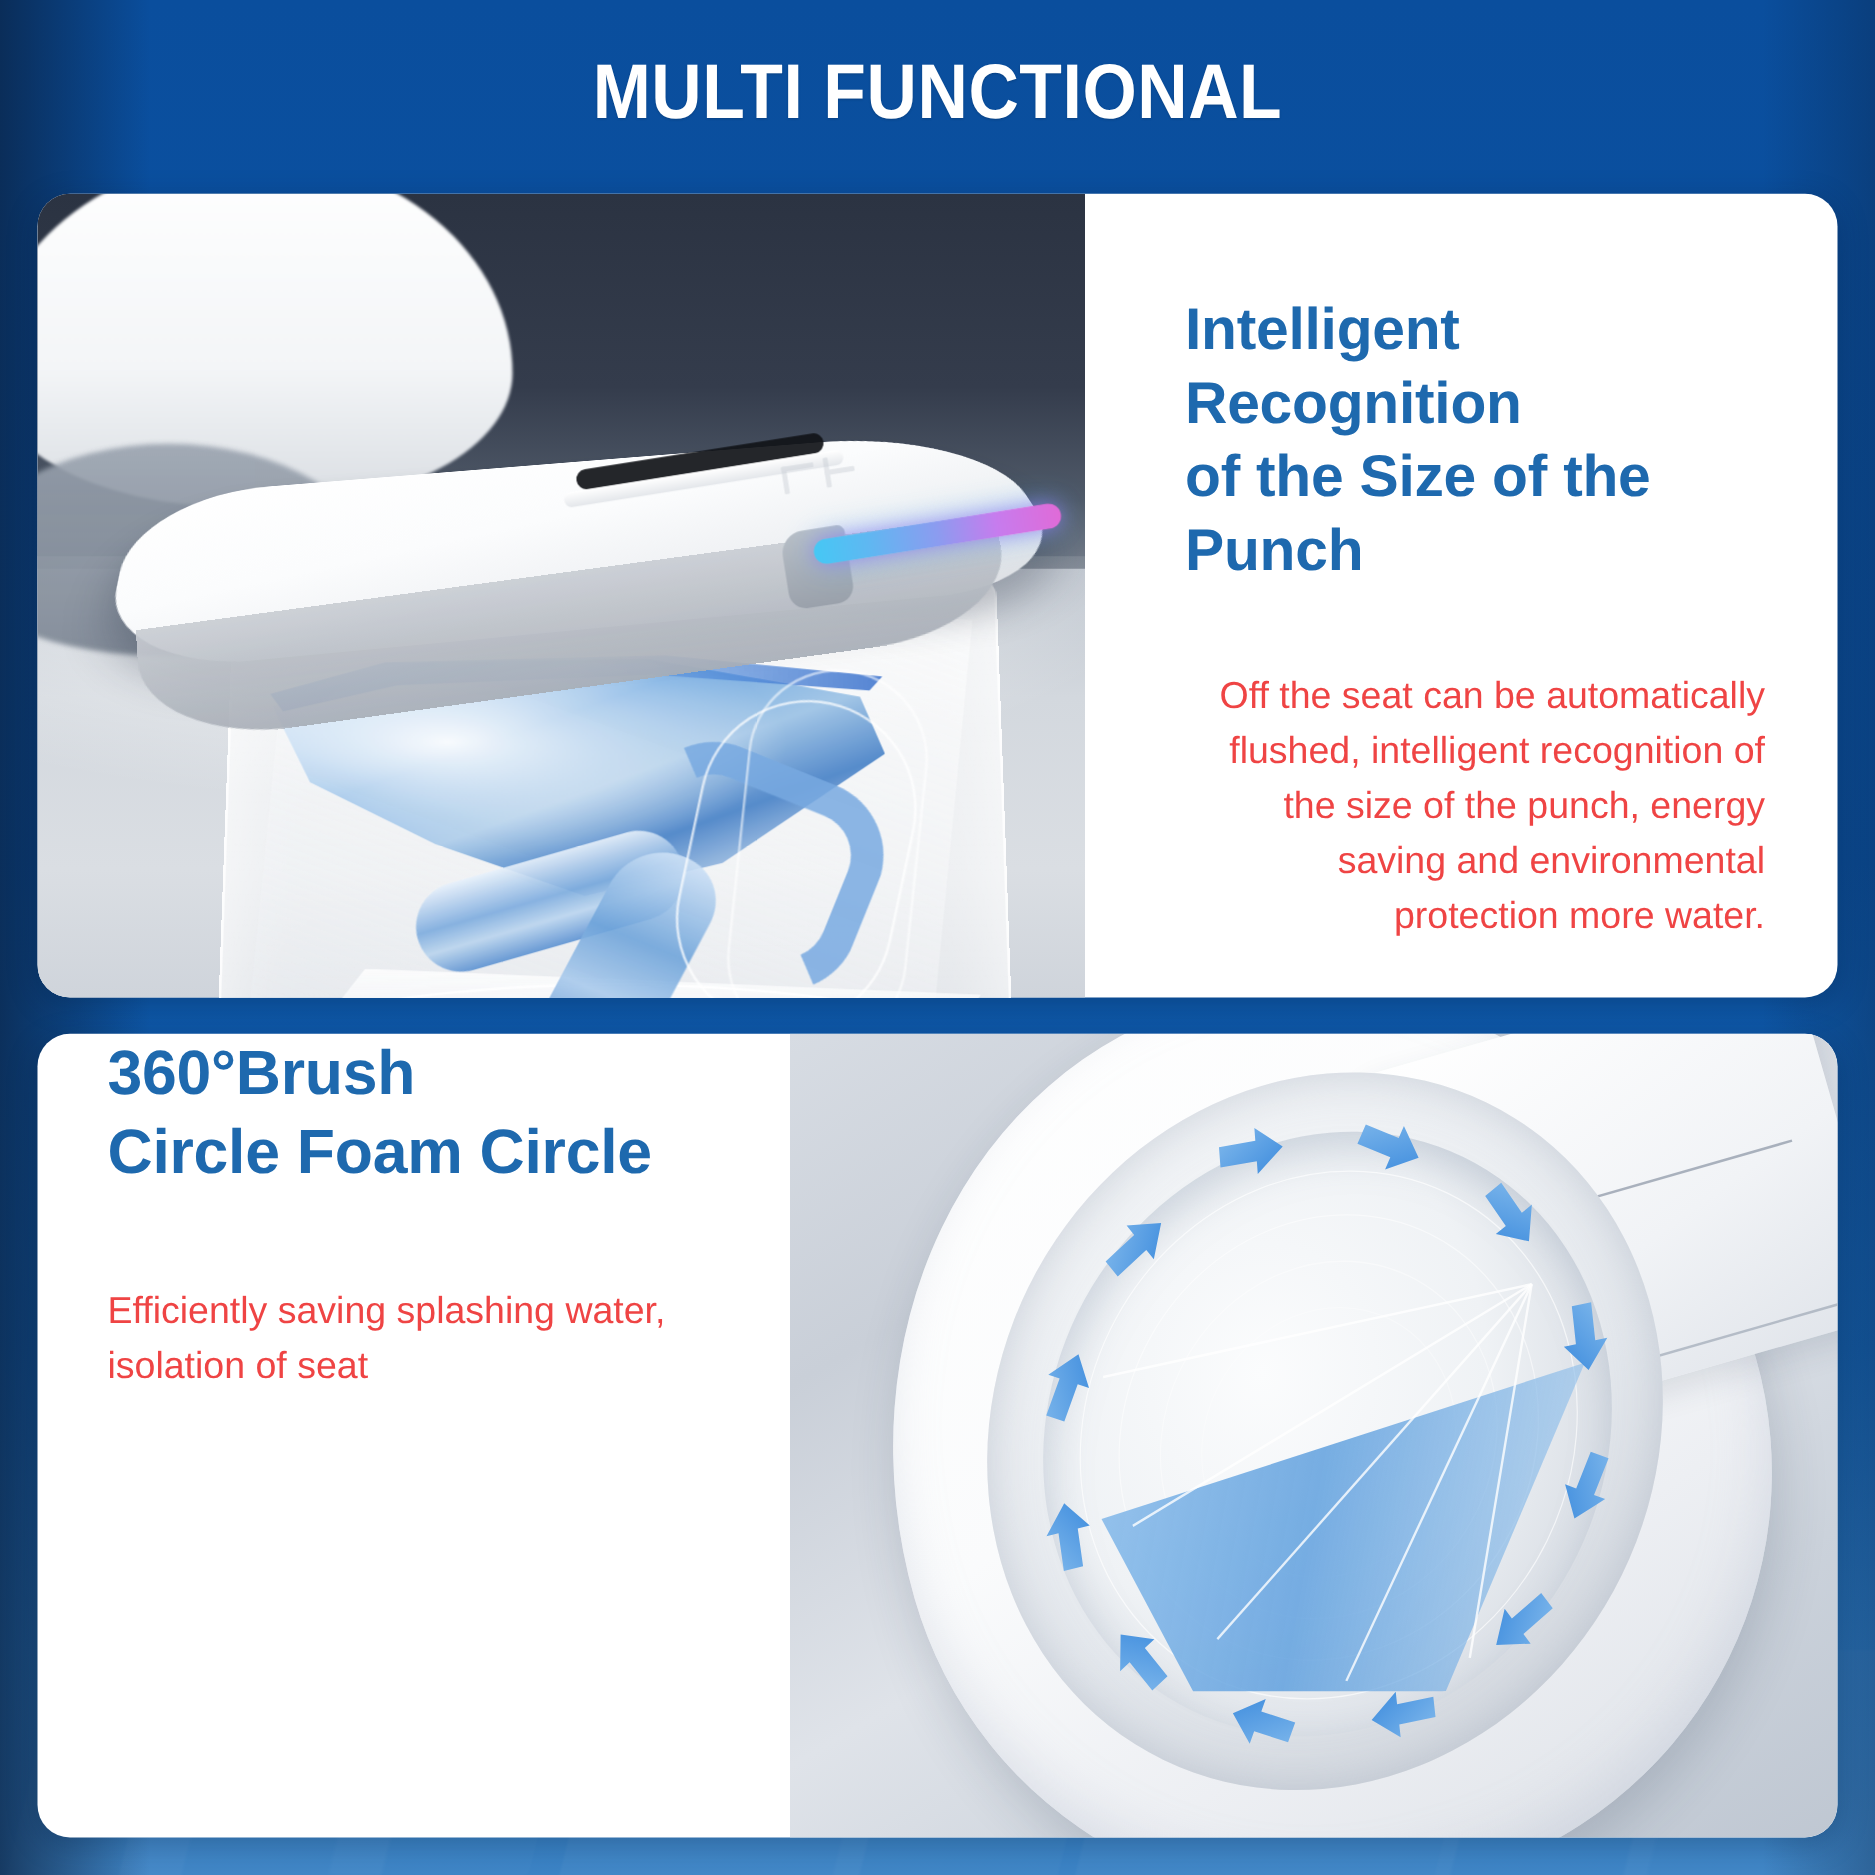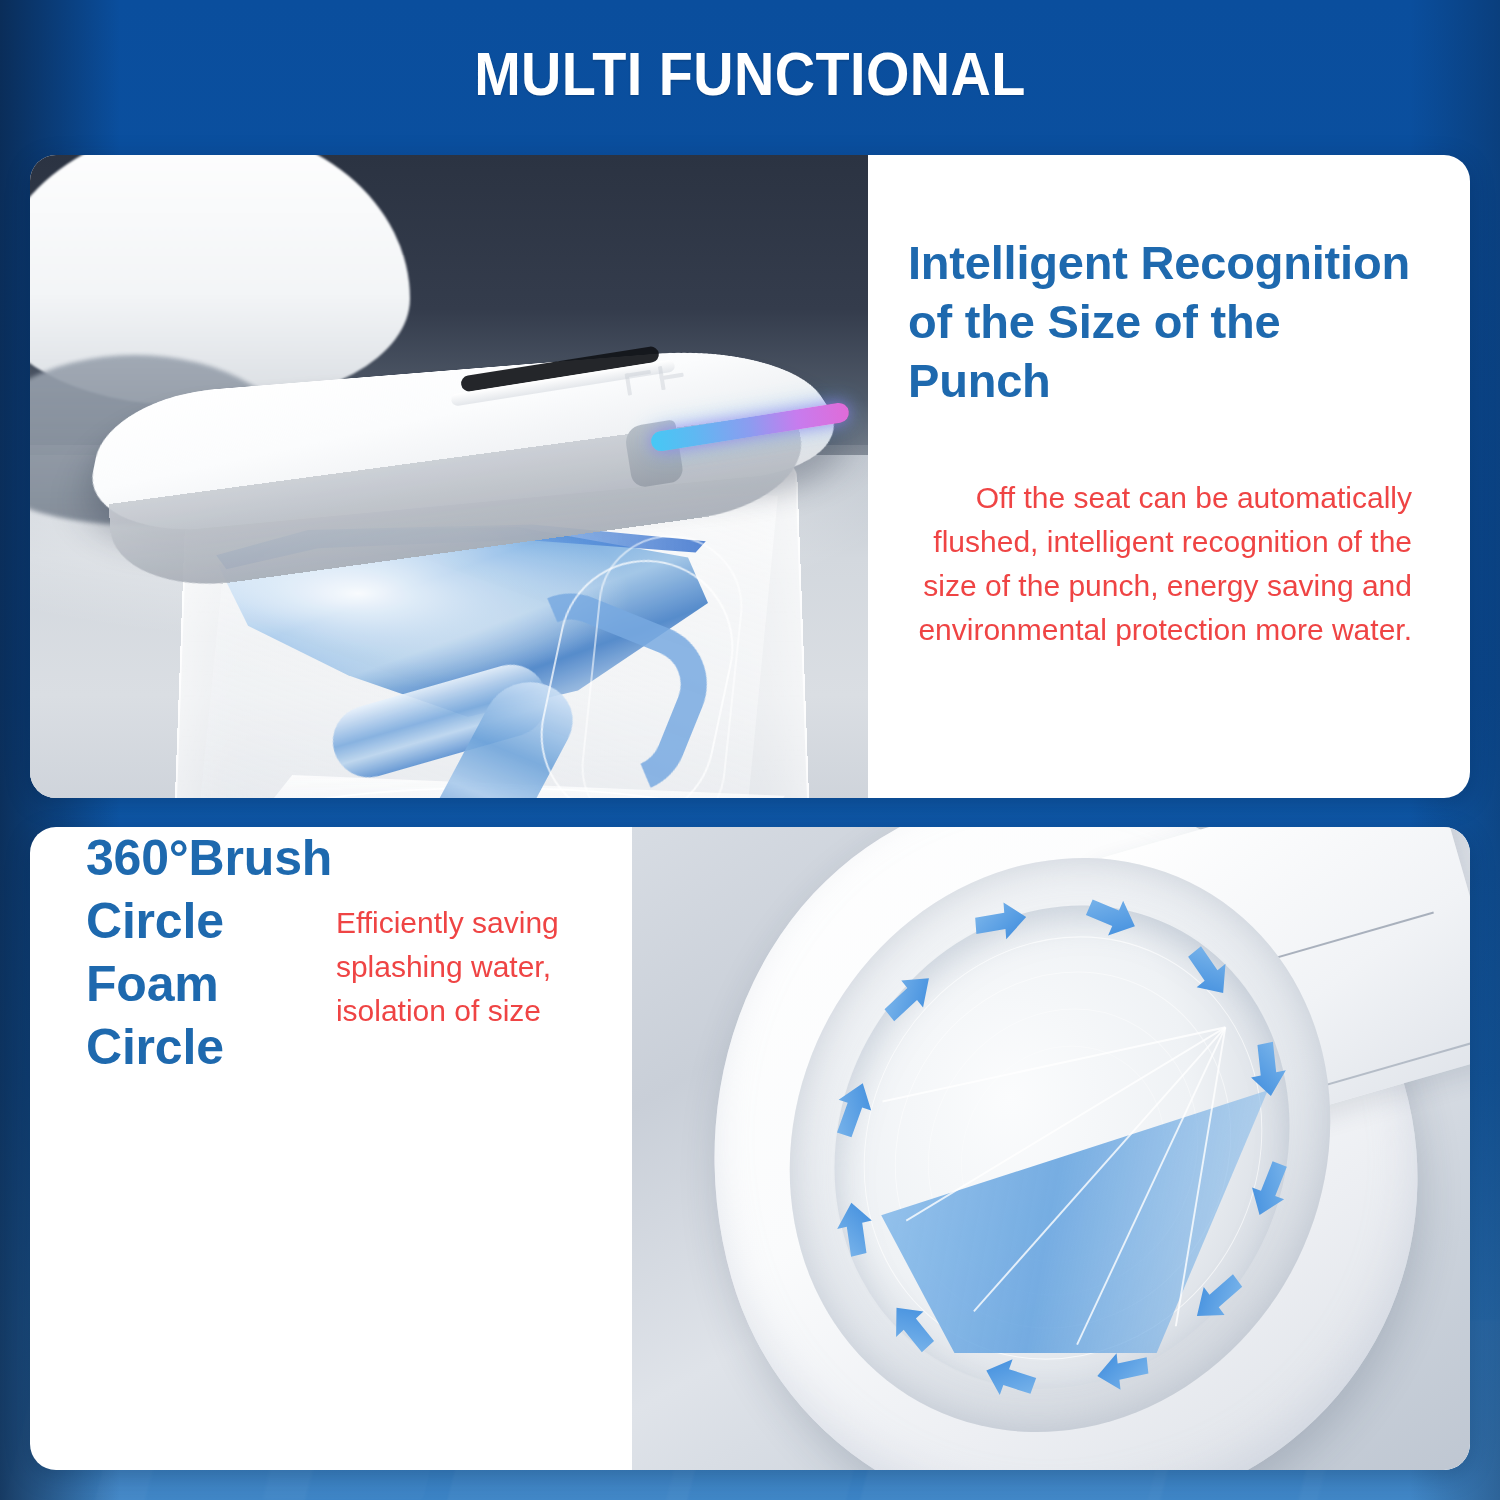--- a/index.html
+++ b/index.html
@@ -126,34 +126,34 @@
     background:linear-gradient(180deg,#CFE2F6,#6FA4DA 40%,#A8C9EB 66%,#4E86C9);
     border-radius:42px;transform:rotate(22deg) skewX(-6deg);filter:blur(.5px);opacity:.9;}
   .pipe3{position:absolute;left:468px;top:452px;width:150px;height:120px;
     border:26px solid rgba(120,170,225,.85);border-radius:60px;
     border-left-color:transparent;border-bottom-color:transparent;
     transform:rotate(22deg);filter:blur(.6px);}
   .ghostline{position:absolute;border:2px solid rgba(255,255,255,.8);border-radius:50%;
     filter:blur(.3px);}
 
   
-  .text-pane{flex:1 1 auto;position:relative;padding:78px 58px 40px 40px;box-sizing:border-box;
+  .text-pane{flex:1 1 auto;position:relative;padding:78px 58px 40px 80px;box-sizing:border-box;
     display:flex;flex-direction:column;}
   .h2{
     color:#1E69AE;font-weight:700;font-size:47px;line-height:59px;
     letter-spacing:-.2px;text-align:left;
   }
   .body{
     color:#ef4444;font-size:30px;line-height:44px;font-weight:400;
     text-align:right;
   }
   #pane-top .body{margin-top:66px;}
 
   
-  #pane-bottom{padding:0;display:flex;flex-direction:row;justify-content:center;
+  #pane-bottom{padding:0;display:flex;flex-direction:column;
     padding-left:56px;padding-right:40px;box-sizing:border-box;}
   #pane-bottom .h2{font-size:50px;line-height:63px;}
   #pane-bottom .body{text-align:left;font-size:30px;line-height:44px;margin-top:74px;}
 
   #photo-bot{width:838px;height:643px;order:2;
     background:linear-gradient(150deg,#D7DCE3 0%,#C9CFD8 25%,#DFE3E9 52%,#CBD2DB 78%,#BFC7D2 100%);
     border-radius:0 26px 26px 0;}
   #photo-bot .bowl-outer{position:absolute;left:78px;top:-38px;width:700px;height:730px;
     background:linear-gradient(162deg,#FFFFFF 0%,#FAFBFC 42%,#EDEFF3 70%,#DDE1E7 100%);
     border-radius:50% 50% 48% 48%/54% 54% 46% 46%;
@@ -256,21 +256,21 @@
   <div class="card" id="card-bottom">
     <div class="card-inner">
 
       <div class="text-pane" id="pane-bottom">
         <div class="h2">
           <div>360°Brush</div>
           <div>Circle Foam Circle</div>
         </div>
         <div class="body">
           <div>Efficiently saving splashing water,</div>
-          <div>isolation of size</div>
+          <div>isolation of seat</div>
         </div>
       </div>
 
       <div class="photo" id="photo-bot">
         <div class="bowl-outer"></div>
         <div class="tank-arm"></div>
         <div class="tank-arm-line"></div>
         <div class="tank-arm-line2"></div>
         <div class="rim"></div>
         <div class="bowl-in"></div>

